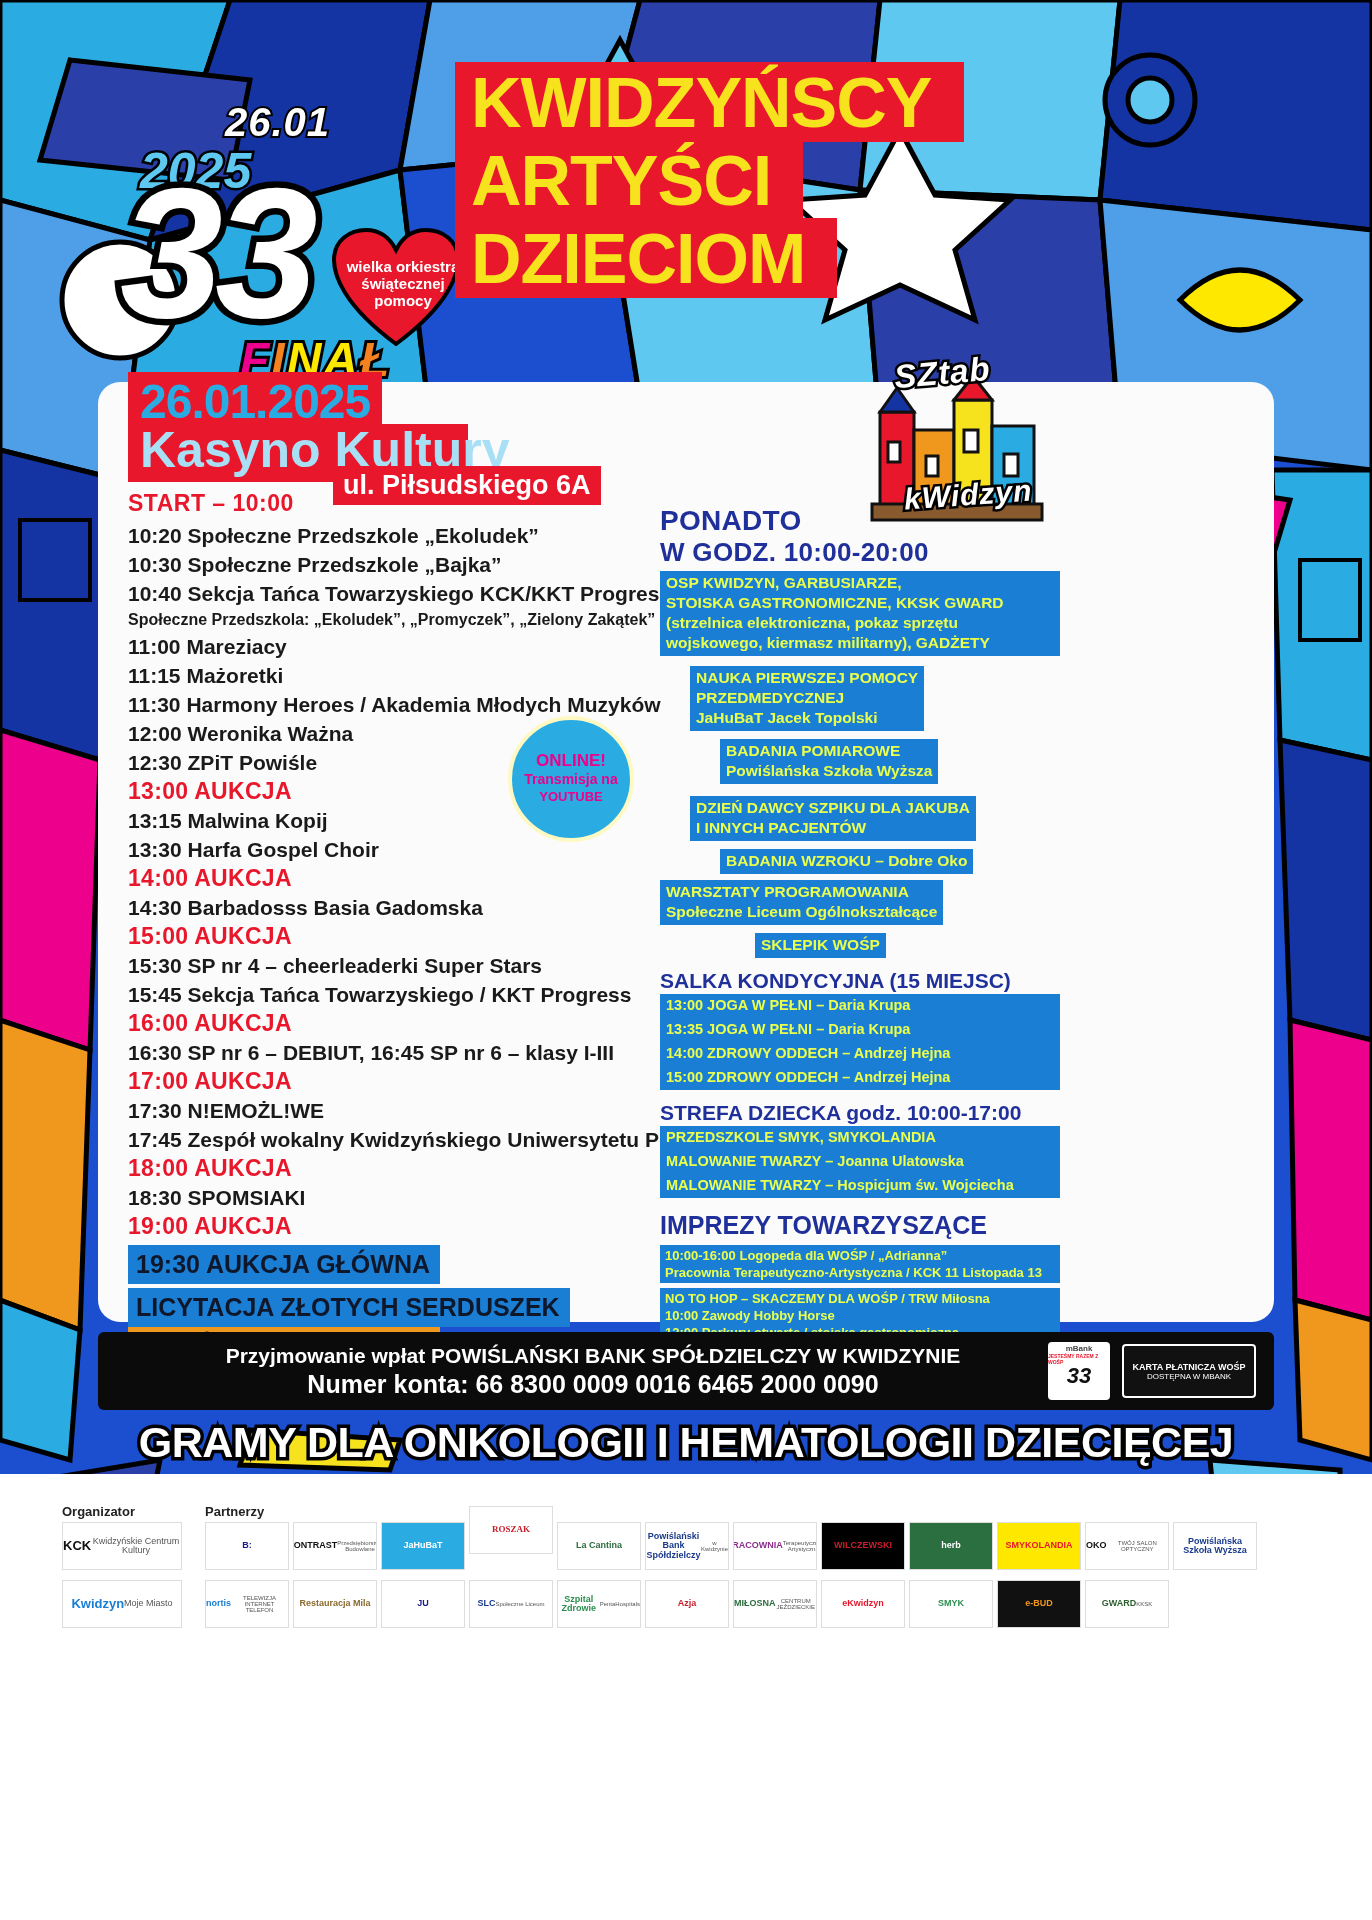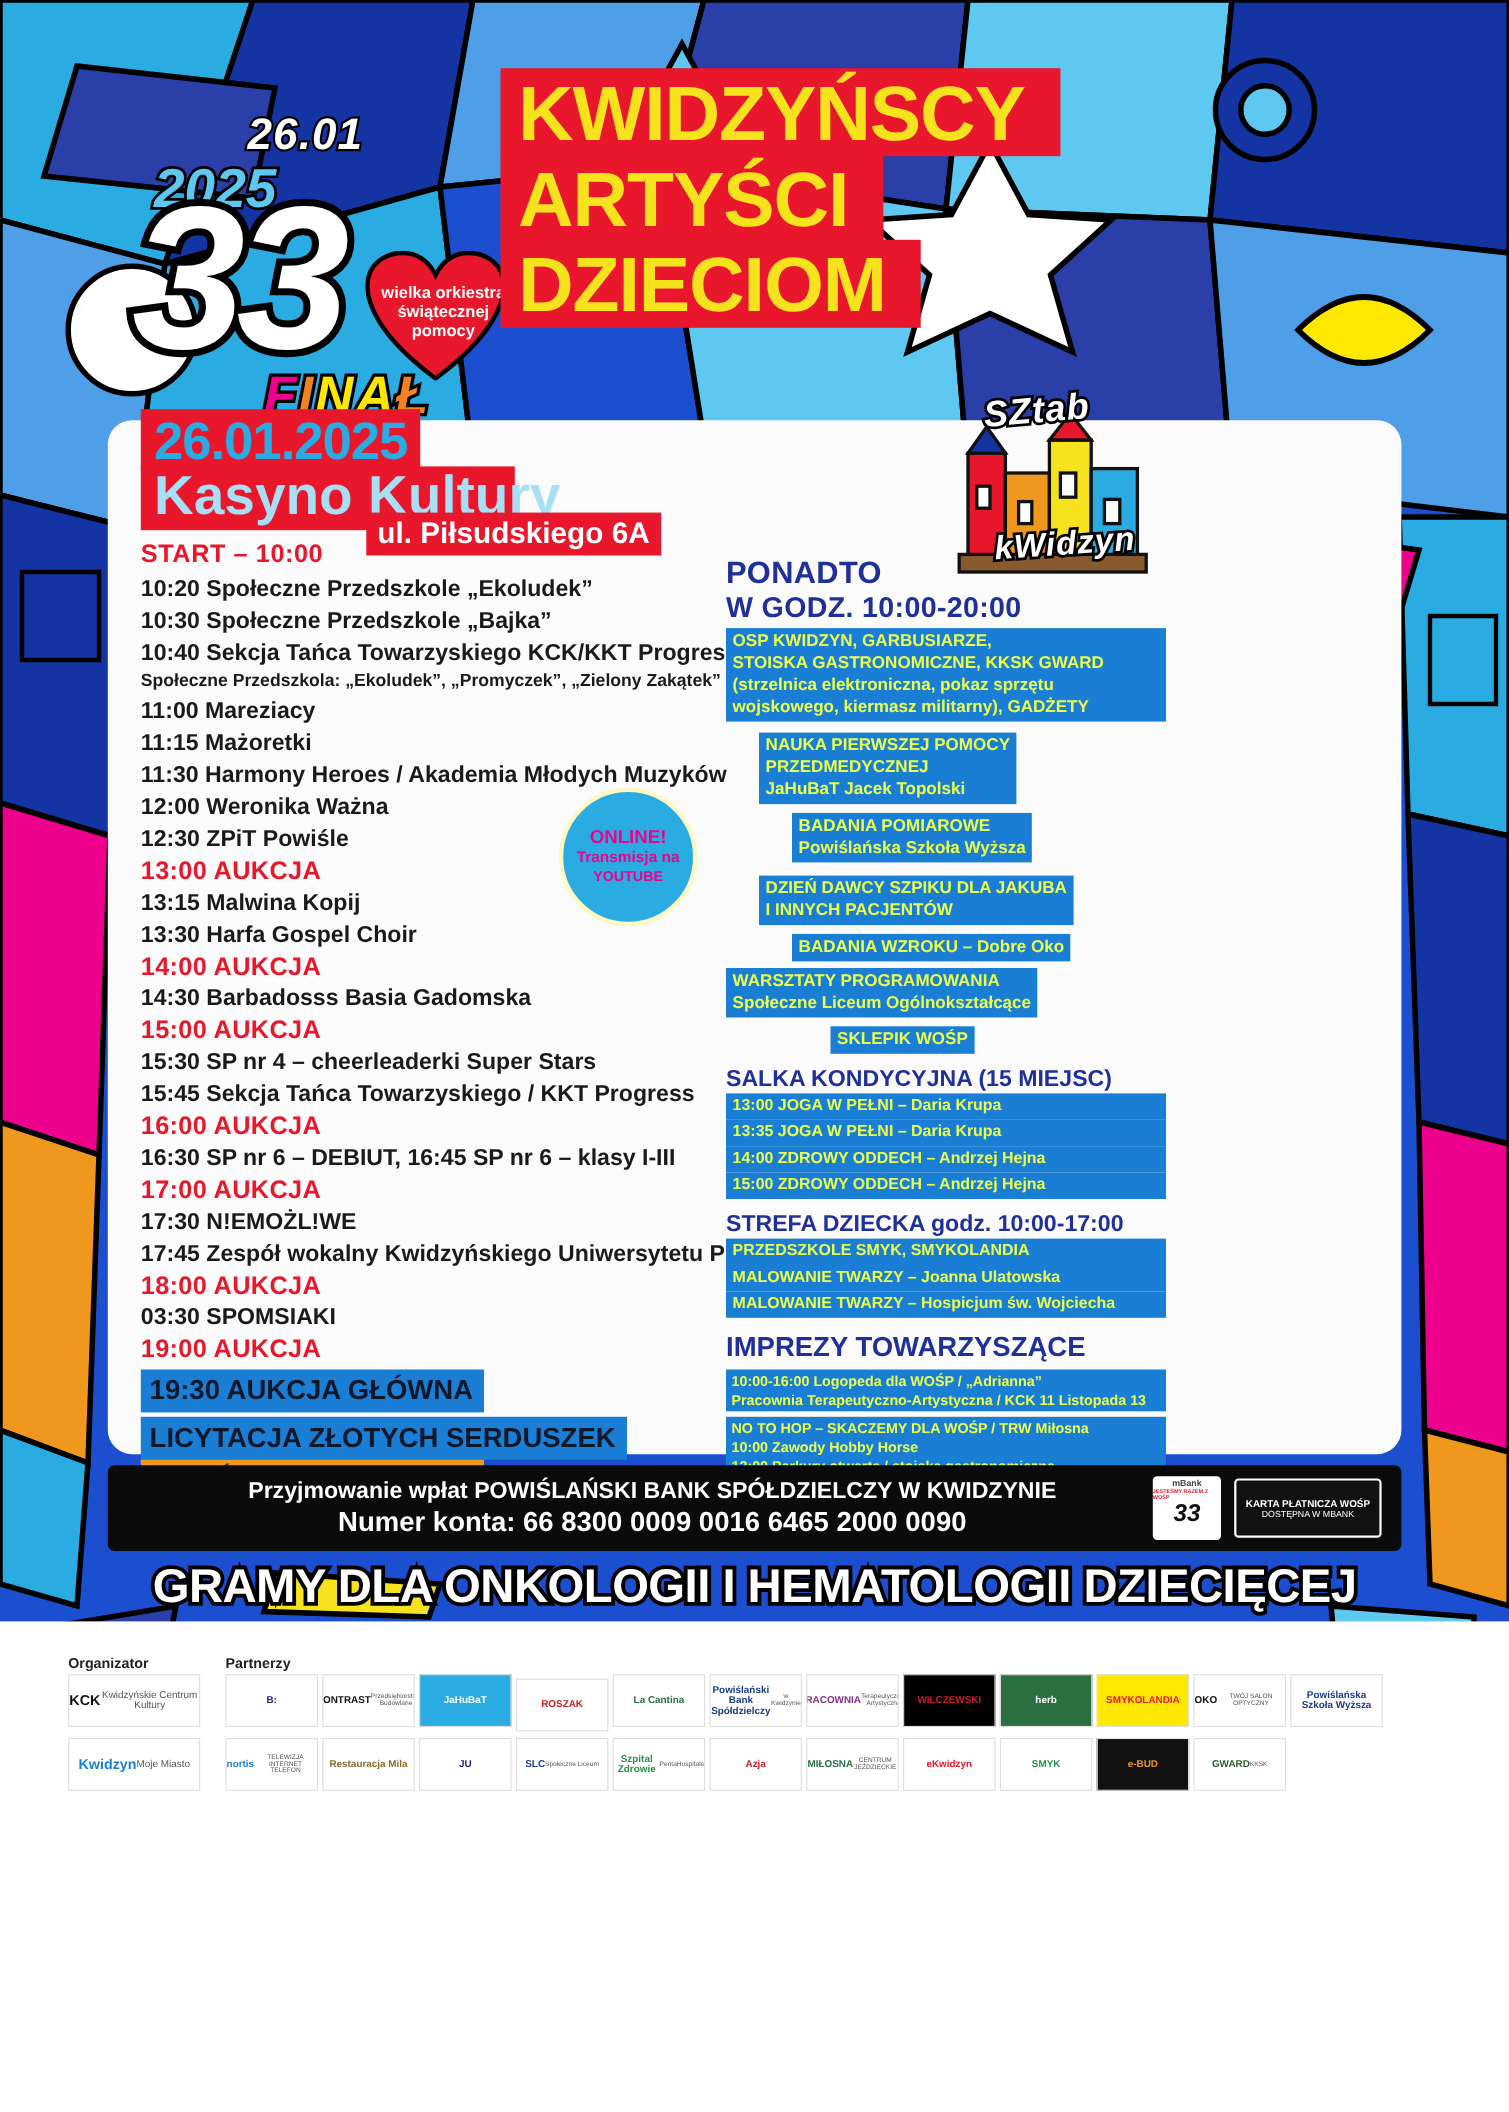--- a/index.html
+++ b/index.html
@@ -238,21 +238,21 @@
         <div class="s-row">14:30 Barbadosss Basia Gadomska</div>
         <div class="s-row auk">15:00 AUKCJA</div>
         <div class="s-row">15:30 SP nr 4 – cheerleaderki Super Stars</div>
         <div class="s-row">15:45 Sekcja Tańca Towarzyskiego / KKT Progress</div>
         <div class="s-row auk">16:00 AUKCJA</div>
         <div class="s-row">16:30 SP nr 6 – DEBIUT, 16:45 SP nr 6 – klasy I-III</div>
         <div class="s-row auk">17:00 AUKCJA</div>
         <div class="s-row">17:30 N!EMOŻL!WE</div>
         <div class="s-row">17:45 Zespół wokalny Kwidzyńskiego Uniwersytetu Pokoleń</div>
         <div class="s-row auk">18:00 AUKCJA</div>
-        <div class="s-row">03:30 SPOMSIAKI</div>
+        <div class="s-row">18:30 SPOMSIAKI</div>
         <div class="s-row auk">19:00 AUKCJA</div>
       </div>
     <div class="bar-blue">19:30 AUKCJA GŁÓWNA</div><br>
     <div class="bar-blue">LICYTACJA ZŁOTYCH SERDUSZEK</div><br>
     <div class="bar-orange">20:00 ŚWIATEŁKO DO NIEBA</div>
   </div>
 
   <div class="online">
     <div class="o1">ONLINE!</div>
     <div class="o2">Transmisja na</div>
@@ -336,21 +336,21 @@
         <div class="logo-box" style="left: 205px; top: 48px; width: 82px; height: 46px; background: rgb(255, 255, 255); color: rgb(26, 26, 138); font-size: 9px; border: 1px solid rgb(221, 221, 221);">
           <div>B:</div>
         </div>
         <div class="logo-box" style="left: 293px; top: 48px; width: 82px; height: 46px; background: rgb(255, 255, 255); color: rgb(17, 17, 17); font-size: 9px; border: 1px solid rgb(221, 221, 221);">
           <div>KONTRAST<br></div>
           <div style="font-size: 6px; font-weight: normal; color: rgb(85, 85, 85);">Przedsiębiorstwo Budowlane</div>
         </div>
         <div class="logo-box" style="left: 381px; top: 48px; width: 82px; height: 46px; background: rgb(42, 172, 227); color: rgb(255, 255, 255); font-size: 9px; border: 1px solid rgb(221, 221, 221);">
           <div>JaHuBaT</div>
         </div>
-        <div class="logo-box" style="left: 469px; top: 52px; width: 82px; height: 46px; background: rgb(255, 255, 255); color: rgb(200, 30, 43); font-size: 9px; border: 1px solid rgb(221, 221, 221);">
+        <div class="logo-box" style="left: 469px; top: 32px; width: 82px; height: 46px; background: rgb(255, 255, 255); color: rgb(200, 30, 43); font-size: 9px; border: 1px solid rgb(221, 221, 221); font-family: Liberation Serif, serif;">
           <div>ROSZAK</div>
         </div>
         <div class="logo-box" style="left: 557px; top: 48px; width: 82px; height: 46px; background: rgb(255, 255, 255); color: rgb(43, 110, 63); font-size: 9px; border: 1px solid rgb(221, 221, 221);">
           <div>La Cantina</div>
         </div>
         <div class="logo-box" style="left: 645px; top: 48px; width: 82px; height: 46px; background: rgb(255, 255, 255); color: rgb(26, 58, 138); font-size: 9px; border: 1px solid rgb(221, 221, 221);">
           <div>Powiślański Bank Spółdzielczy<br></div>
           <div style="font-size: 6px; font-weight: normal; color: rgb(85, 85, 85);">w Kwidzynie</div>
         </div>
         <div class="logo-box" style="left: 733px; top: 48px; width: 82px; height: 46px; background: rgb(255, 255, 255); color: rgb(138, 47, 138); font-size: 9px; border: 1px solid rgb(221, 221, 221);">

